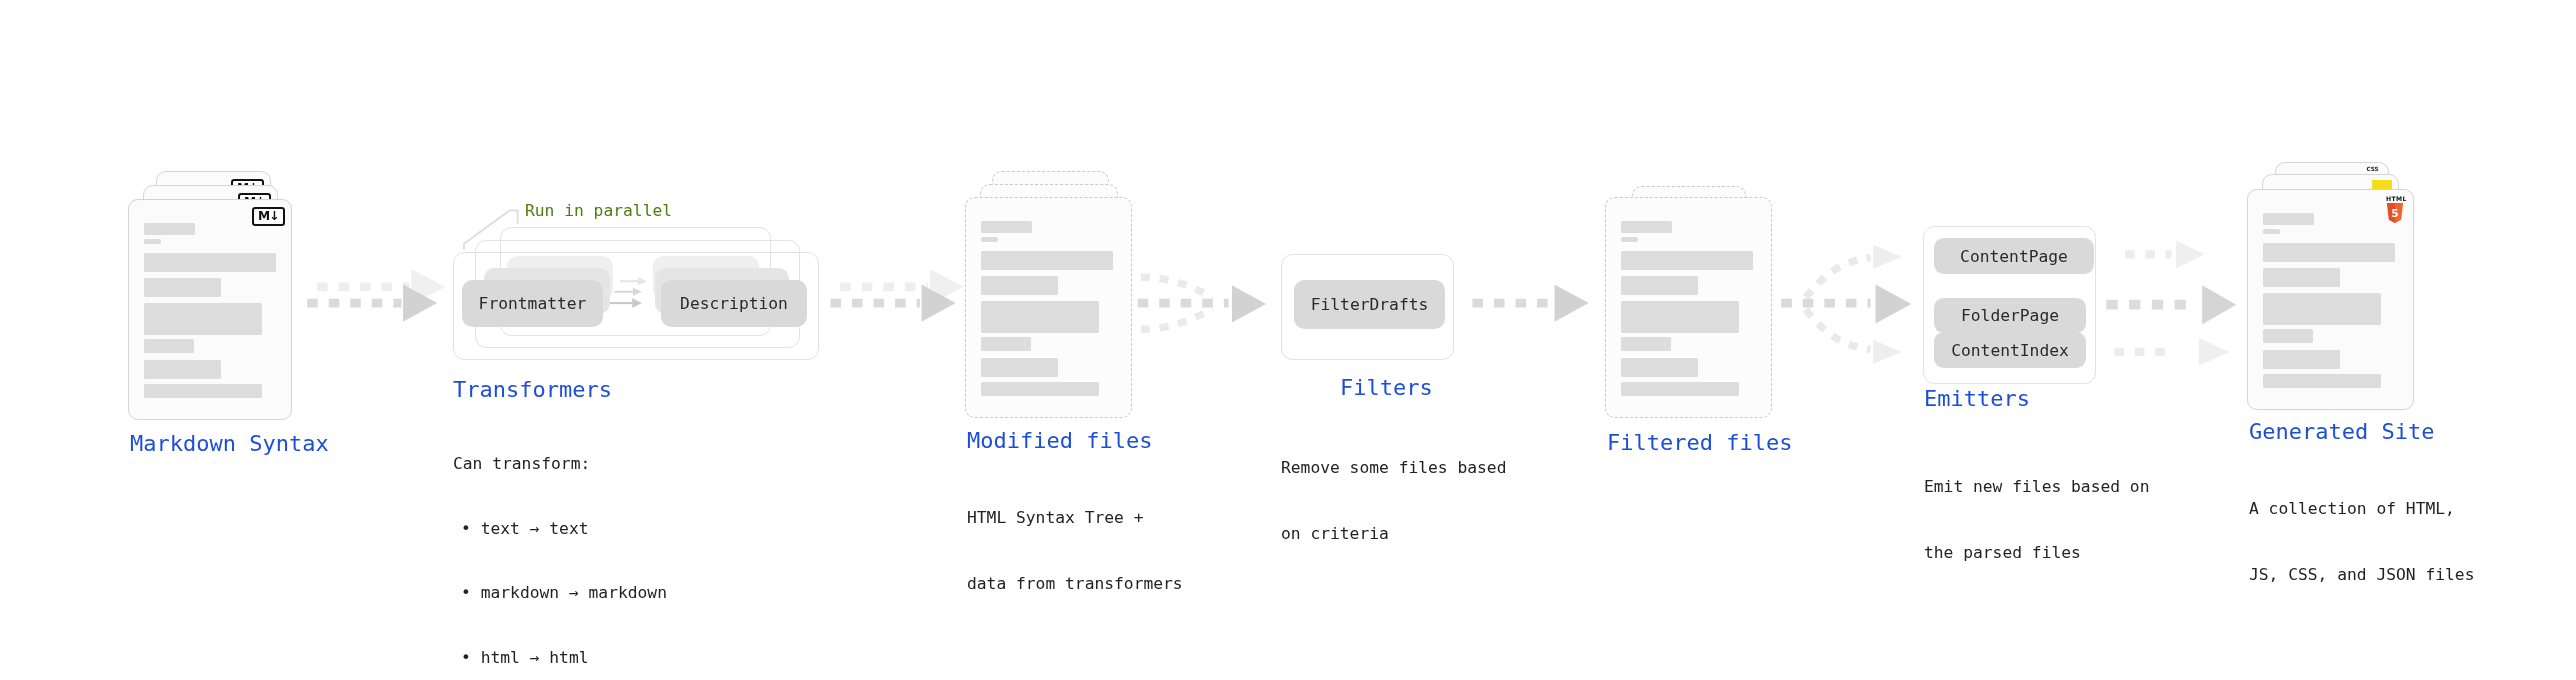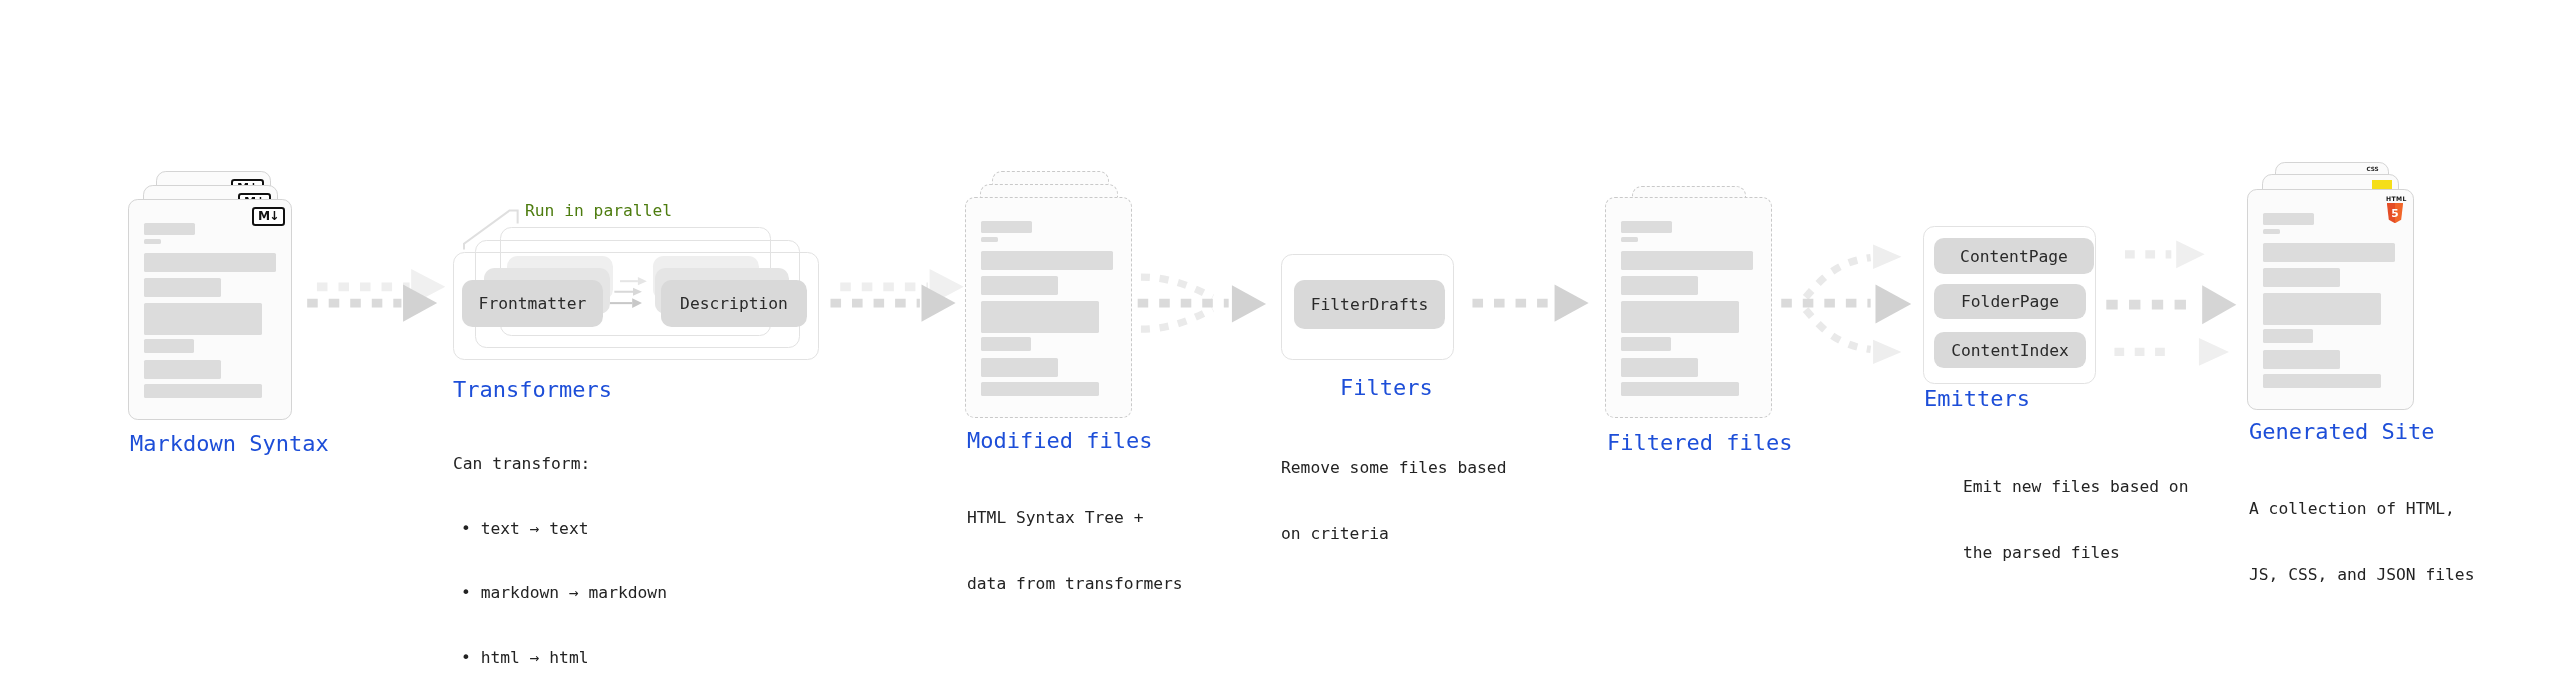--- a/index.html
+++ b/index.html
@@ -220,24 +220,24 @@
           <div class="bar b7"></div>
           <div class="bar b8"></div>
       </div>
     </div>
     <div class="h-label" style="left:1607px;top:432px;">Filtered files</div>
   </div>
 
   <div>
     <div class="obox" style="left:1923px;top:226px;width:173px;height:158px;"></div>
     <div class="chip" style="left:1934px;top:238px;width:160px;height:36px;border-radius:9.8px;">ContentPage</div>
-    <div class="chip" style="left:1934px;top:284px;width:152px;height:35px;border-radius:9.8px;text-align:right;">FolderPage</div>
+    <div class="chip" style="left:1934px;top:298px;width:152px;height:35px;border-radius:9.8px;text-align:right;">FolderPage</div>
     <div class="chip" style="left:1934px;top:332px;width:152px;height:36px;border-radius:9.8px;">ContentIndex</div>
     <div class="h-label" style="left:1924px;top:388px;">Emitters</div>
-    <div class="caption" style="left:1924px;top:432px;margin-left:39px;">
+    <div class="caption" style="left:1924px;top:432px;">
       <div>Emit new files based on</div>
       <div>the parsed files</div>
     </div>
   </div>
 
   <div>
     <div class="file-card" style="left:2275px;top:162px;width:114px;height:89px;">
       <div class="css-badge">
         <span class="css-txt">CSS</span>
           <span class="css-bar"></span>

